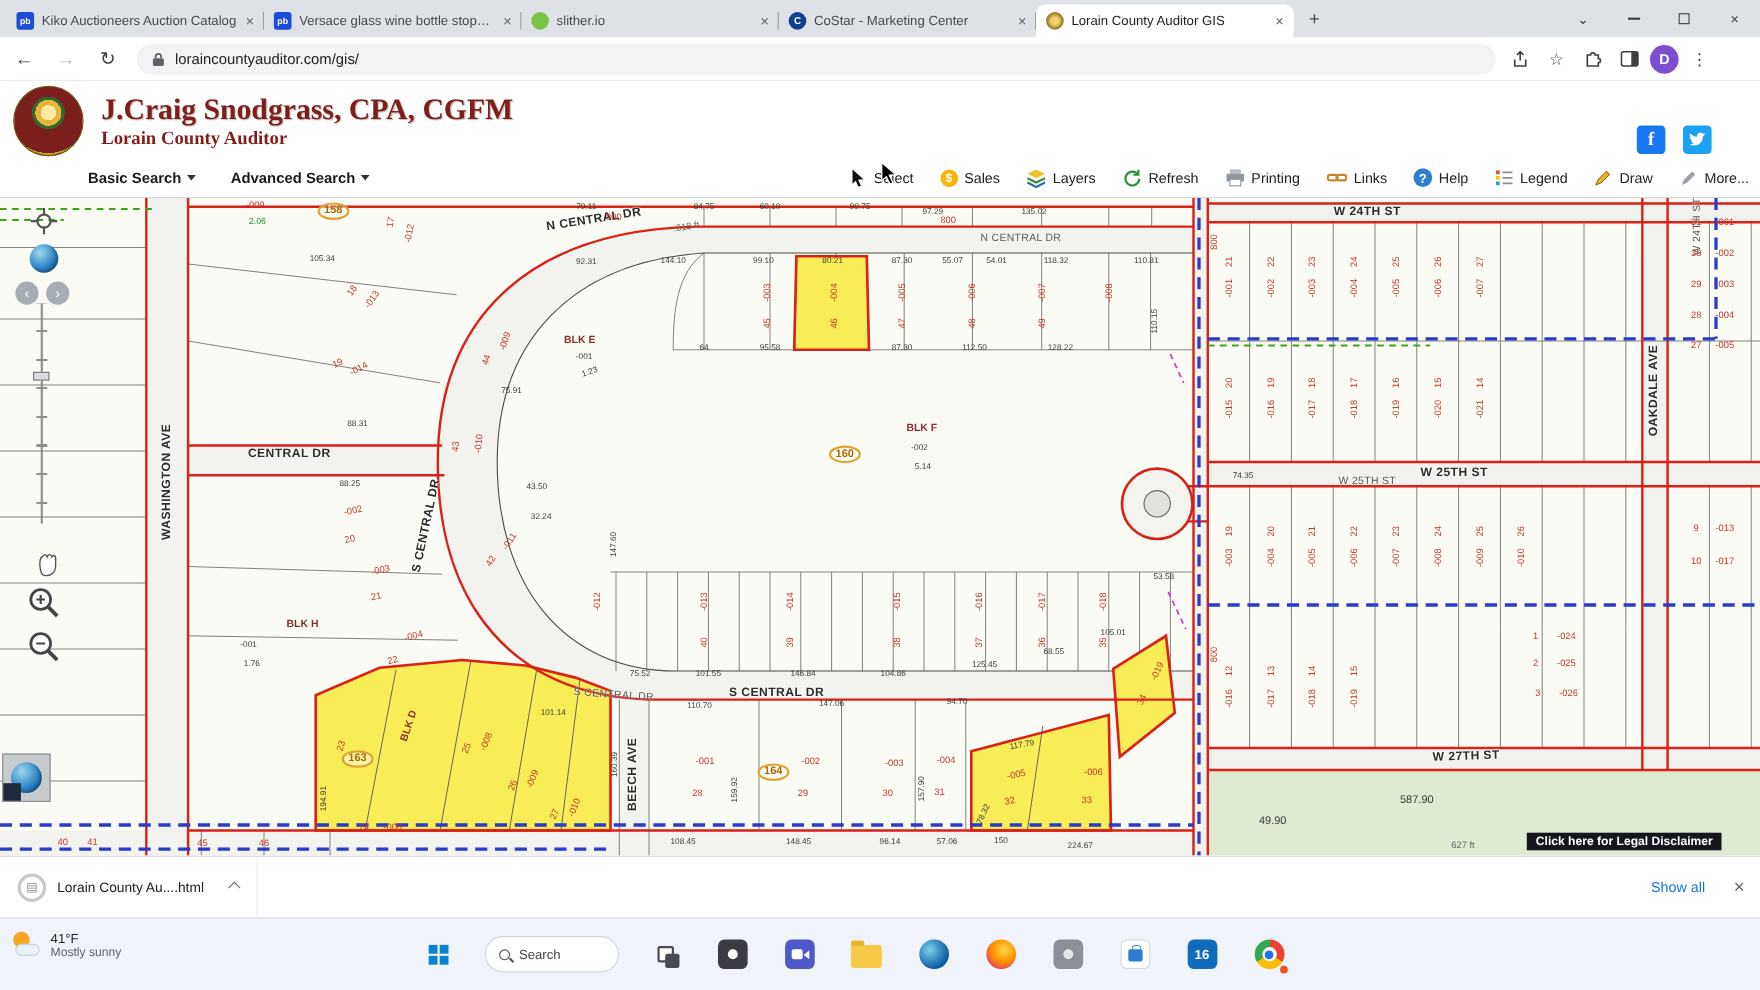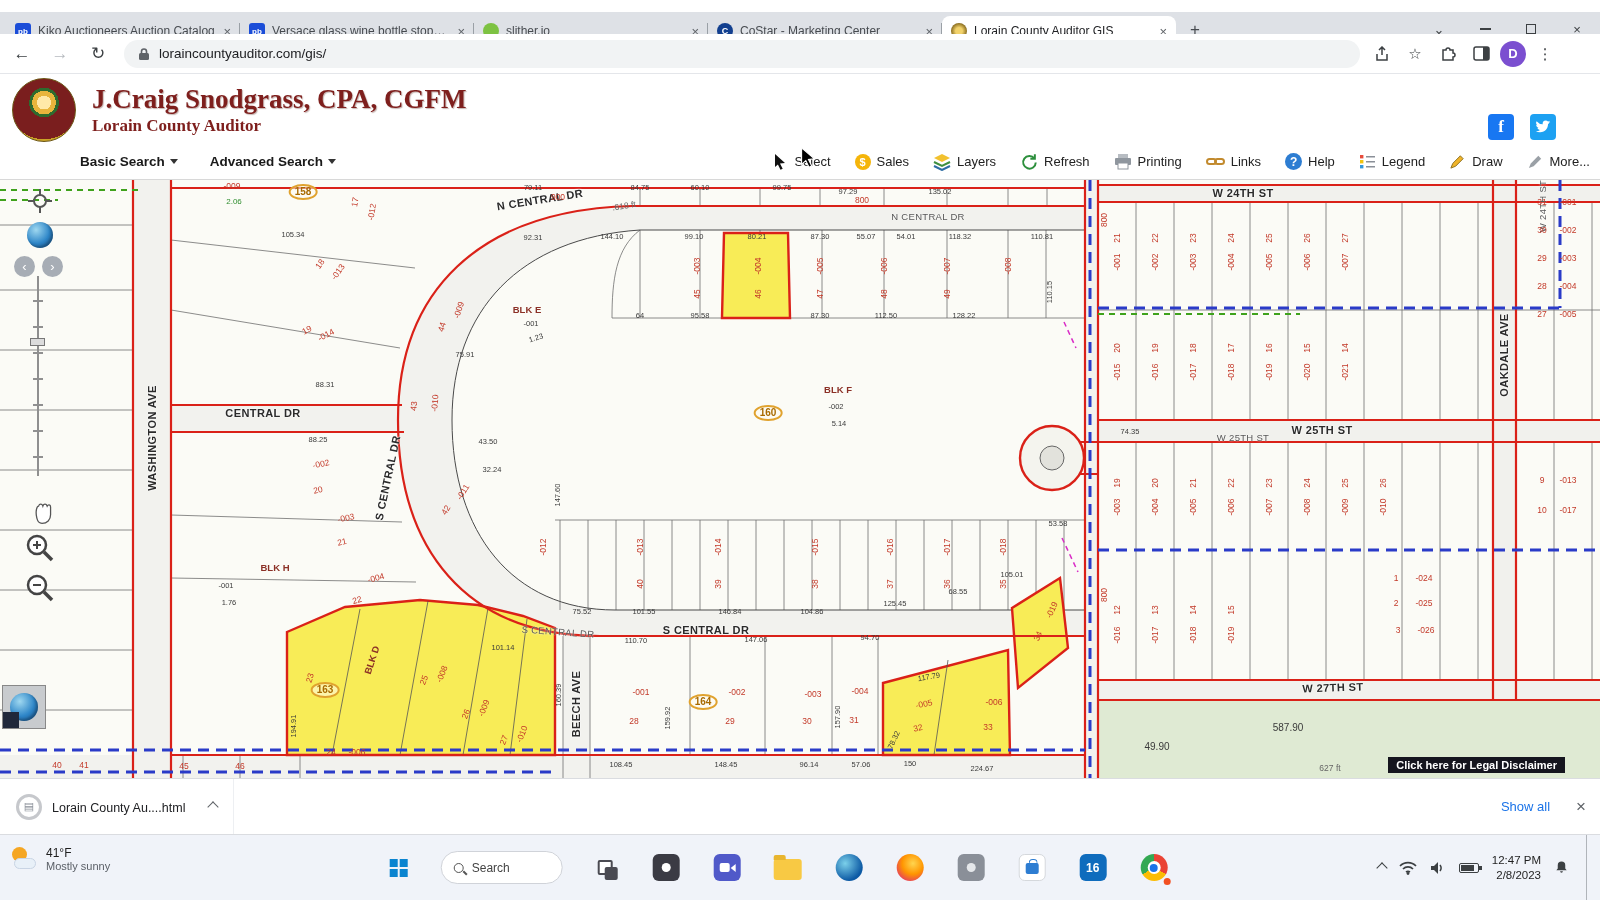--- a/index.html
+++ b/index.html
@@ -1,20 +1,20 @@
 <!DOCTYPE html>
 <html><head>
 <meta charset="utf-8">
 <style>
   html,body{margin:0;padding:0;width:1600px;height:900px;overflow:hidden;
     font-family:"Liberation Sans", sans-serif;background:#fff;position:relative;}
   *{box-sizing:border-box;}
 
   
-  .tabstrip{position:absolute;top:12px;left:0;width:1600px;height:34px;background:#DEE1E6;display:flex;align-items:flex-end;padding-left:6px;}
+  .tabstrip{position:absolute;top:0;left:0;width:1600px;height:34px;background:#DEE1E6;display:flex;align-items:flex-end;padding-left:6px;}
   .tab{display:flex;align-items:center;gap:7px;width:234px;height:30px;padding:0 9px;border-radius:8px 8px 0 0;color:#474B50;font-size:12px;position:relative;}
   .tab:not(.active)::after{content:"";position:absolute;right:0;top:7px;height:16px;width:1px;background:#9AA0A6;}
   .tab.active{background:#FFFFFF;color:#202124;}
   .tab-title{flex:1;white-space:nowrap;overflow:hidden;text-overflow:ellipsis;}
   .tab-close{font-size:13px;color:#5F6368;flex:0 0 auto;line-height:1;}
   .fav{width:16px;height:16px;border-radius:3px;flex:0 0 auto;display:flex;align-items:center;justify-content:center;color:#fff;font-size:8px;font-weight:bold;}
   .fav-pb{background:#1B4DD8;}
   .fav-slither{background:#7DC242;border-radius:50%;}
   .fav-costar{background:#123F8F;border-radius:50%;font-size:9px;}
   .fav-lorain{background:radial-gradient(circle,#F2D26B 30%,#8A6D1F 70%);border-radius:50%;}
@@ -729,39 +729,19 @@
         <span class="store"></span>
       </div>
     <div class="tile">
         <span class="ic-sq outlook">16</span>
       </div>
     <div class="tile">
         <span class="chrome-ic"></span>
         <span class="notif-dot"></span>
       </div>
   </div>
-  <div class="tray">
-    <span class="chev"></span>
-    <svg width="18" height="14" viewBox="0 0 18 14">
-        <path d="M1 5a11 11 0 0 1 16 0M4 8a7 7 0 0 1 10 0M7 11a3.5 3.5 0 0 1 4 0" stroke="#3C4043" stroke-width="1.7" fill="none"></path>
-        <circle cx="9" cy="12.5" r="1.4" fill="#3C4043"></circle>
-      </svg>
-    <svg width="16" height="14" viewBox="0 0 16 14">
-        <path d="M1 5h3l4-4v12l-4-4H1z" fill="#3C4043"></path>
-        <path d="M10 4a5 5 0 0 1 0 6" stroke="#3C4043" stroke-width="1.5" fill="none"></path>
-      </svg>
-    <span class="battery"></span>
-    <div class="clock">
-      <div>12:47 PM</div>
-      <div>2/8/2023</div>
-    </div>
-    <svg width="15" height="15" viewBox="0 0 16 16">
-        <path d="M8 1.5a4 4 0 0 1 4 4v3.5l1.5 2h-11L4 9V5.5a4 4 0 0 1 4-4zm-1.5 10.5h3a1.5 1.5 0 0 1-3 0z" fill="#3C4043"></path>
-      </svg>
-    <span class="desk-sliver"></span>
-  </div>
 </div>
 
 <div class="mouse-cursor">
   <svg width="22" height="22" viewBox="0 0 24 24">
       <path d="M5 2l14 12-6.5.6 3.6 7.3-3 1.4-3.5-7.4L5 20z" fill="#000" stroke="#fff" stroke-width="1.2"></path>
     </svg>
 </div>
 
 </body></html>

